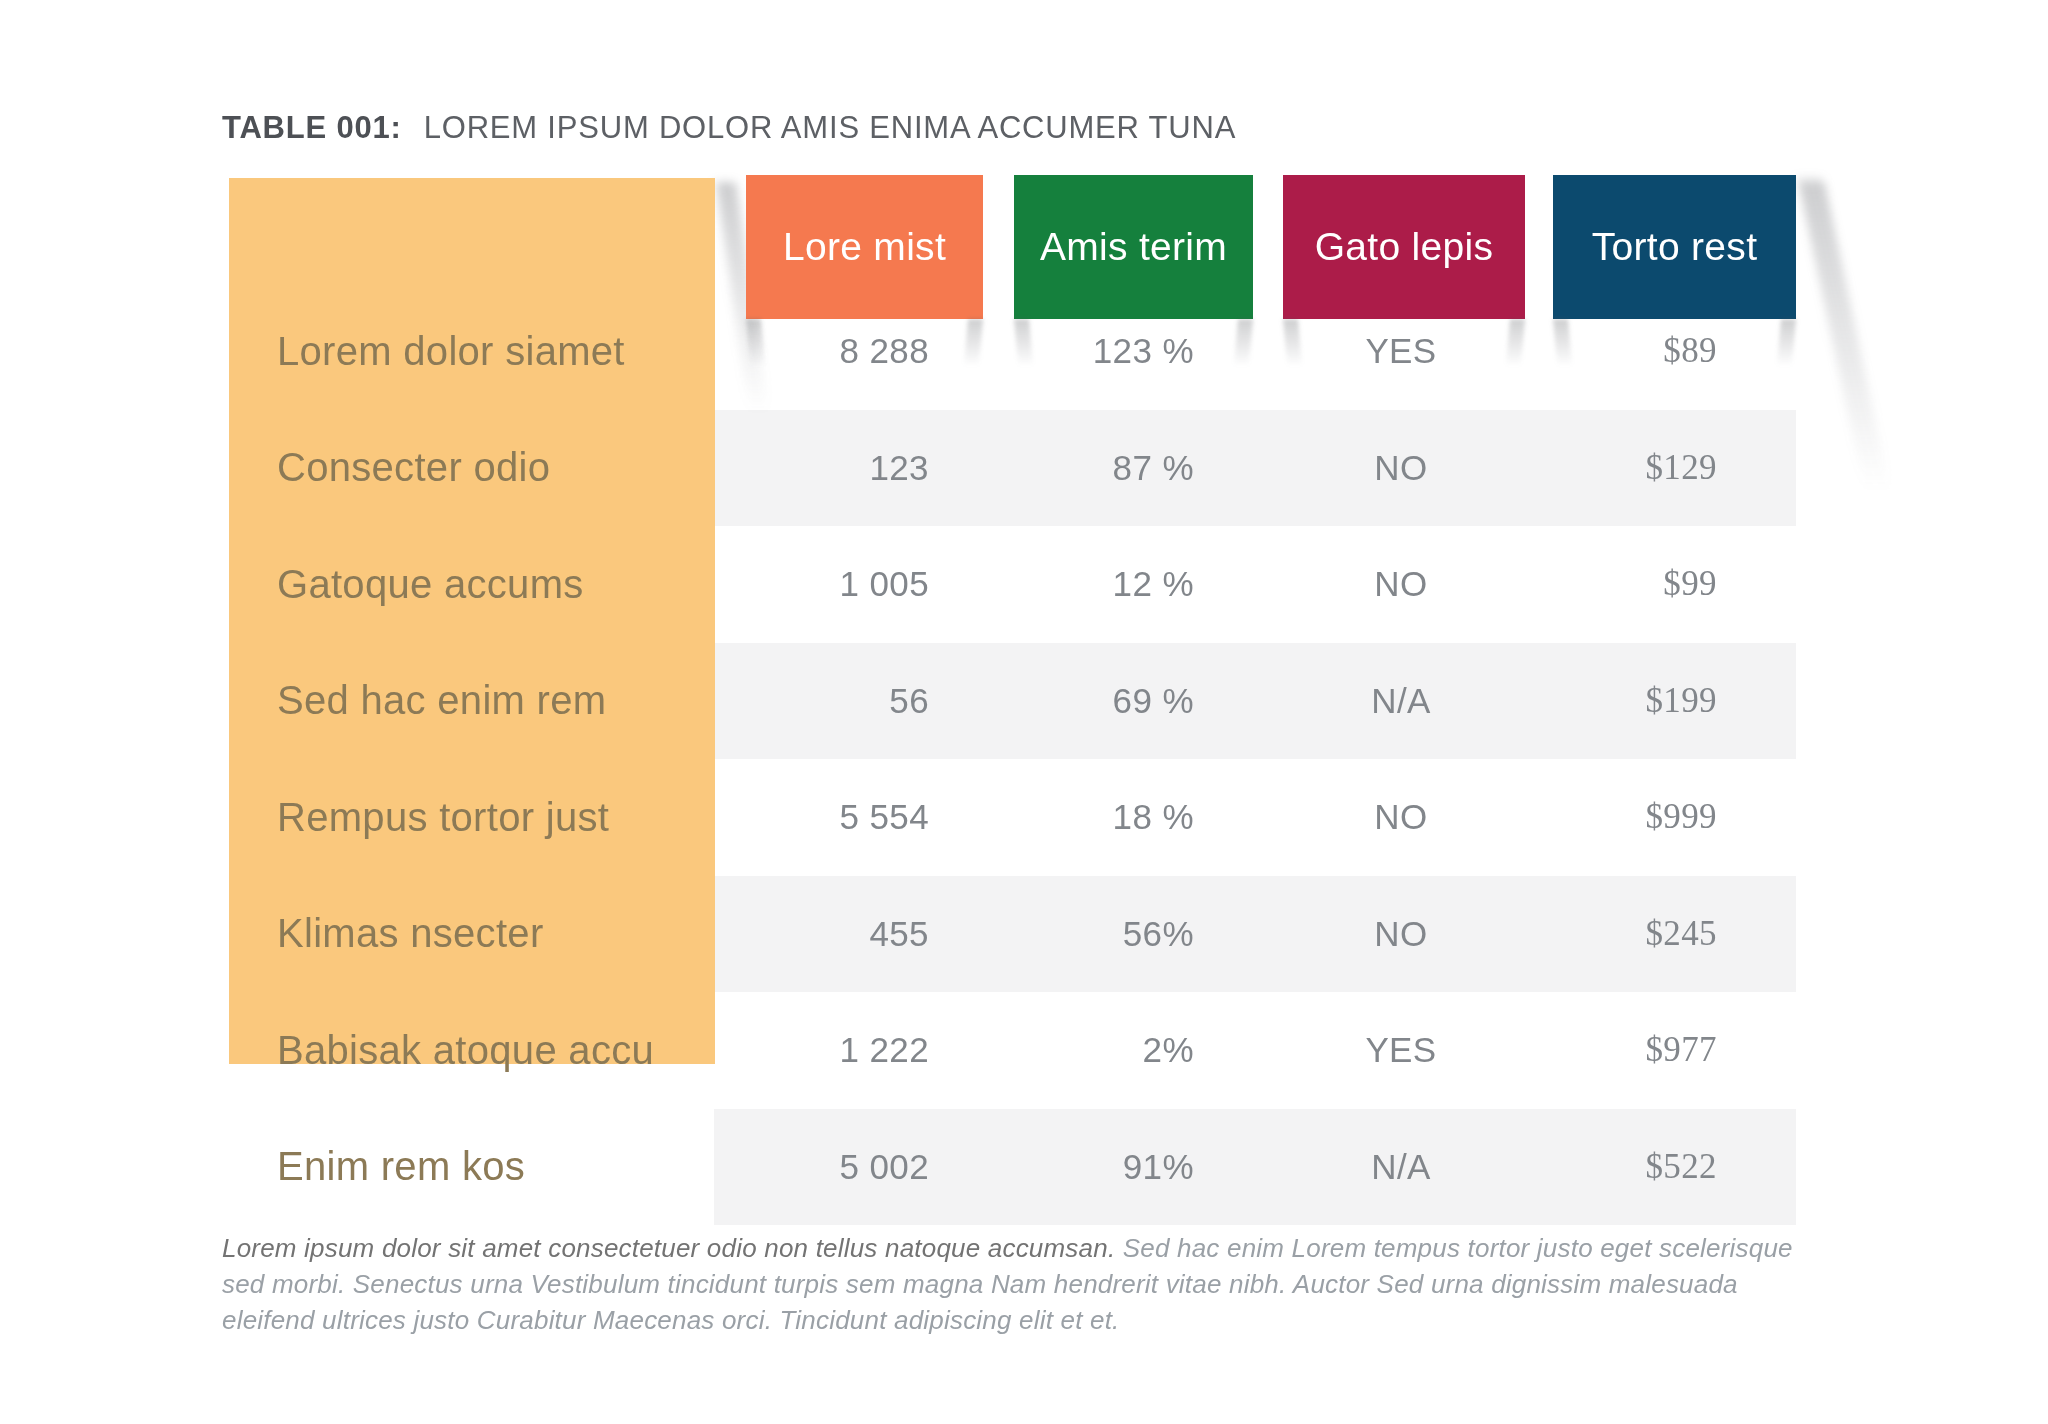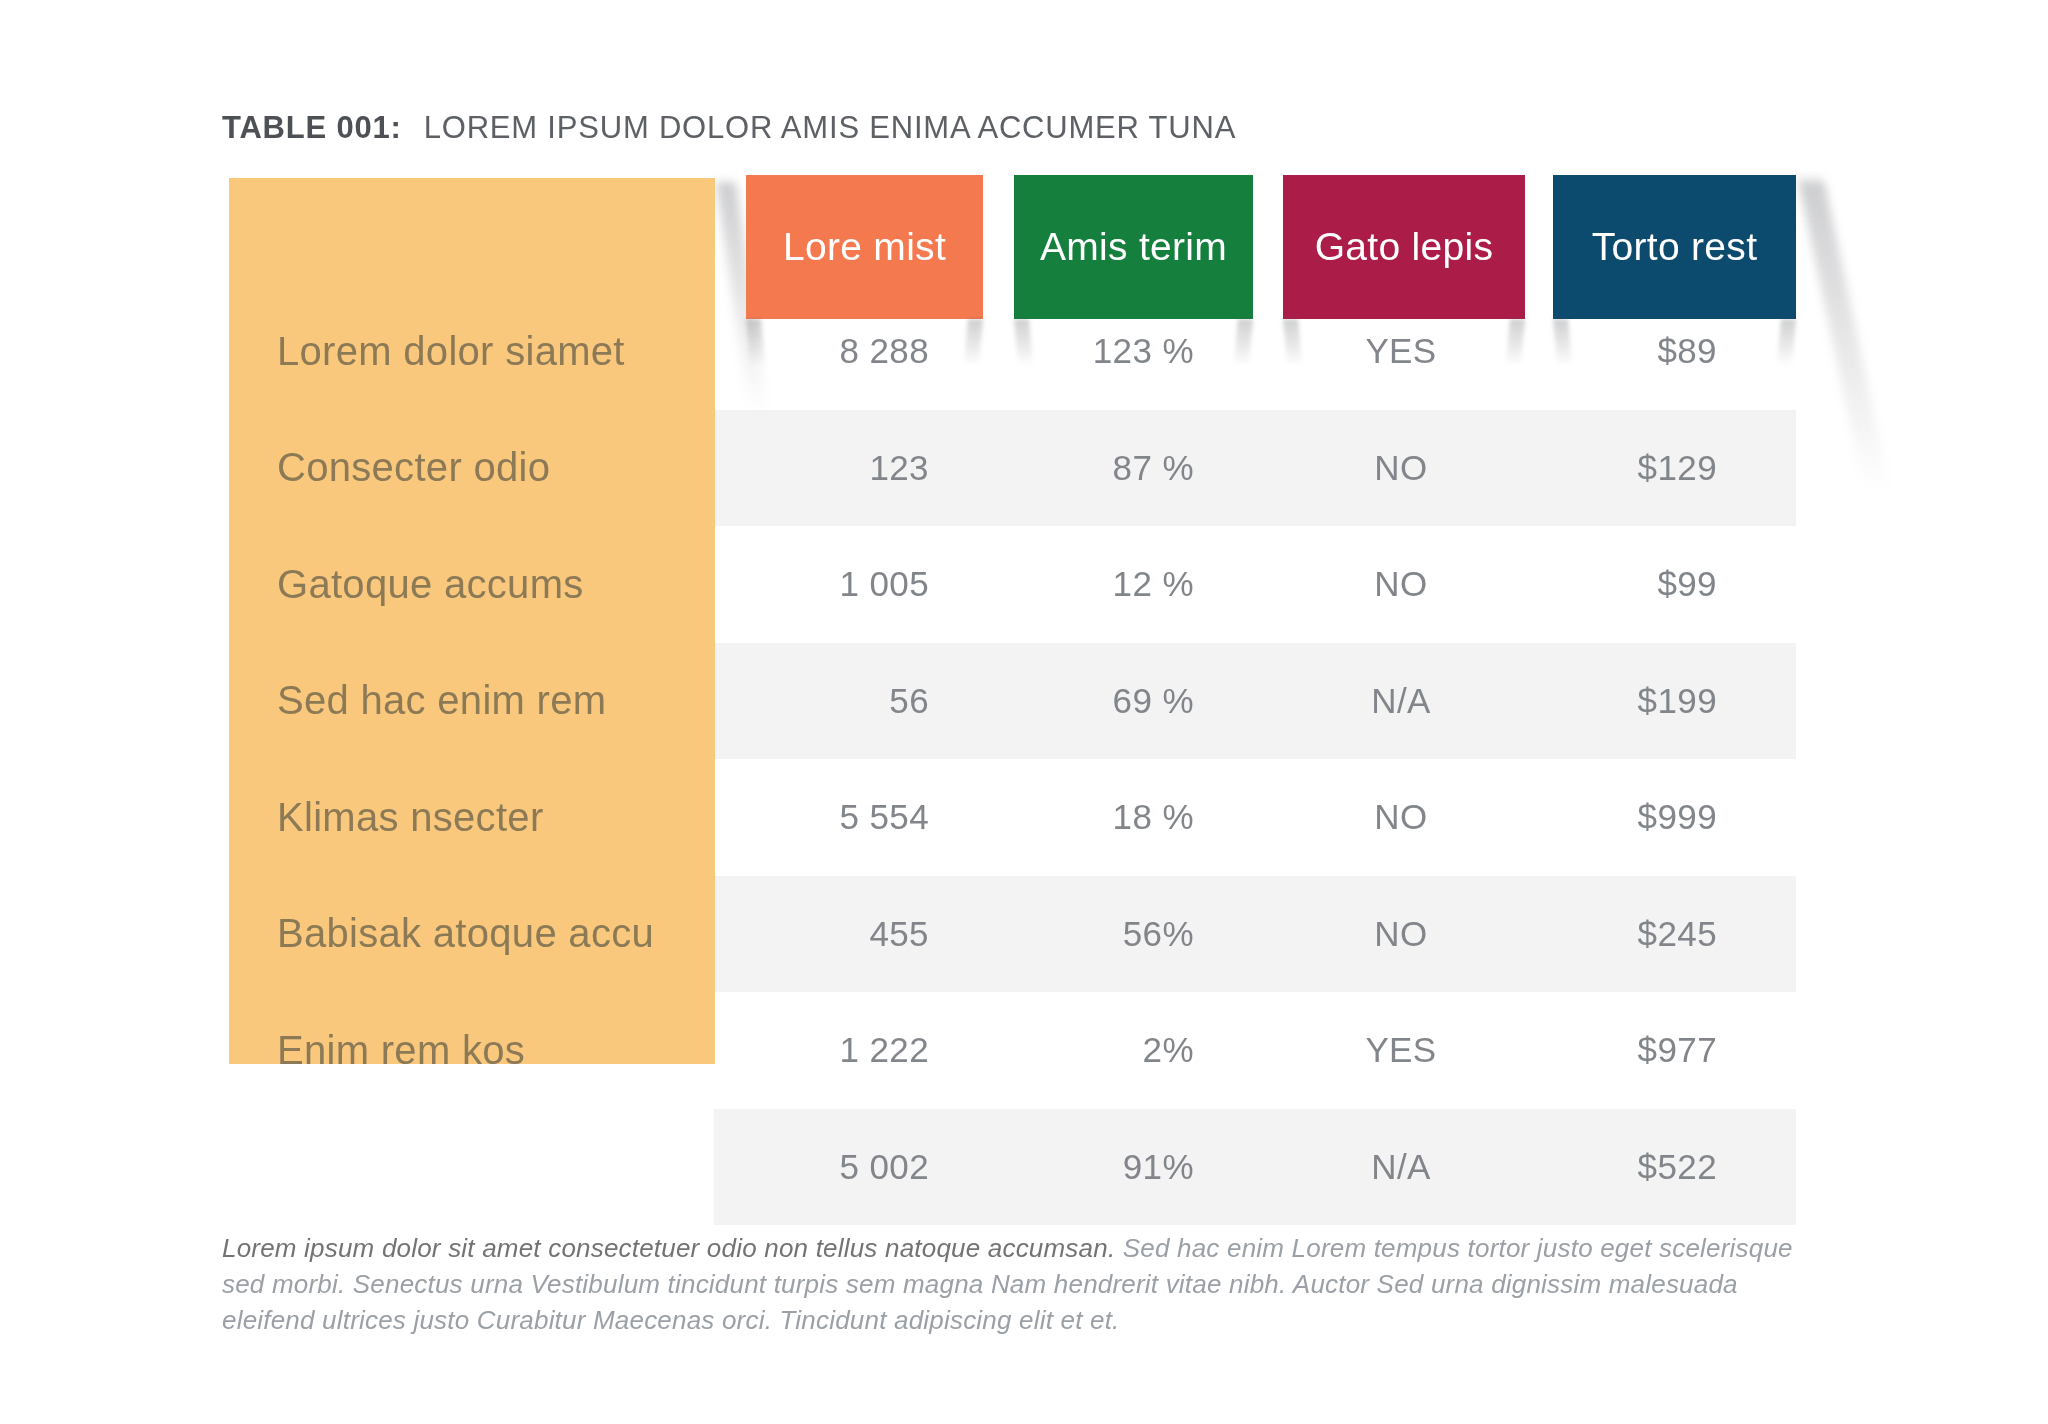--- a/index.html
+++ b/index.html
@@ -21,21 +21,21 @@
              font-size:40px;color:#8c7a56;letter-spacing:.3px;}
 
   
   .rows{position:absolute;left:714px;top:293px;width:1082px;z-index:1;}
   .row{height:116.5px;display:grid;grid-template-columns:269px 270px 272px 271px;
        align-items:center;font-size:35px;color:#82868b;letter-spacing:.4px;}
   .cell{box-sizing:border-box;}
   .cell.c1{text-align:right;padding-right:54px;}
   .cell.c2{text-align:right;padding-right:59px;}
   .cell.c3{text-align:center;padding-left:24px;}
-  .cell.c4{text-align:right;padding-right:79px;}
+  .cell.c4{text-align:right;padding-right:79px;font-family:Liberation Serif, serif;}
 
   
   .col-hdr{position:absolute;top:175px;height:144px;z-index:4;
            display:flex;align-items:center;justify-content:center;
            color:#ffffff;font-size:39px;letter-spacing:.3px;}
   .col-hdr.h1{left:746px;width:237px;}
   .col-hdr.h2{left:1014px;width:239px;}
   .col-hdr.h3{left:1283px;width:242px;}
   .col-hdr.h4{left:1553px;width:243px;}
   
@@ -119,20 +119,21 @@
 
 <div class="diag panel-shadow"></div>
 <div class="diag h4-shadow"></div>
 
 <div class="row-panel" style="background-color: rgb(250, 200, 125);">
   <div class="labels">
     <div class="row-label">Lorem dolor siamet</div>
     <div class="row-label">Consecter odio</div>
     <div class="row-label">Gatoque accums</div>
     <div class="row-label">Sed hac enim rem</div>
+    <div class="row-label">Rempus tortor just</div>
     <div class="row-label">Klimas nsecter</div>
     <div class="row-label">Babisak atoque accu</div>
     <div class="row-label">Enim rem kos</div>
   </div>
 </div>
 
 <div class="col-hdr h1" style="background-color: rgb(245, 121, 79);">Lore mist</div>
 <div class="col-hdr h2" style="background-color: #15803d;">Amis terim</div>
 <div class="col-hdr h3" style="background-color: rgb(172, 28, 73);">Gato lepis</div>
 <div class="col-hdr h4" style="background-color: #0c4a6e;">Torto rest</div>

